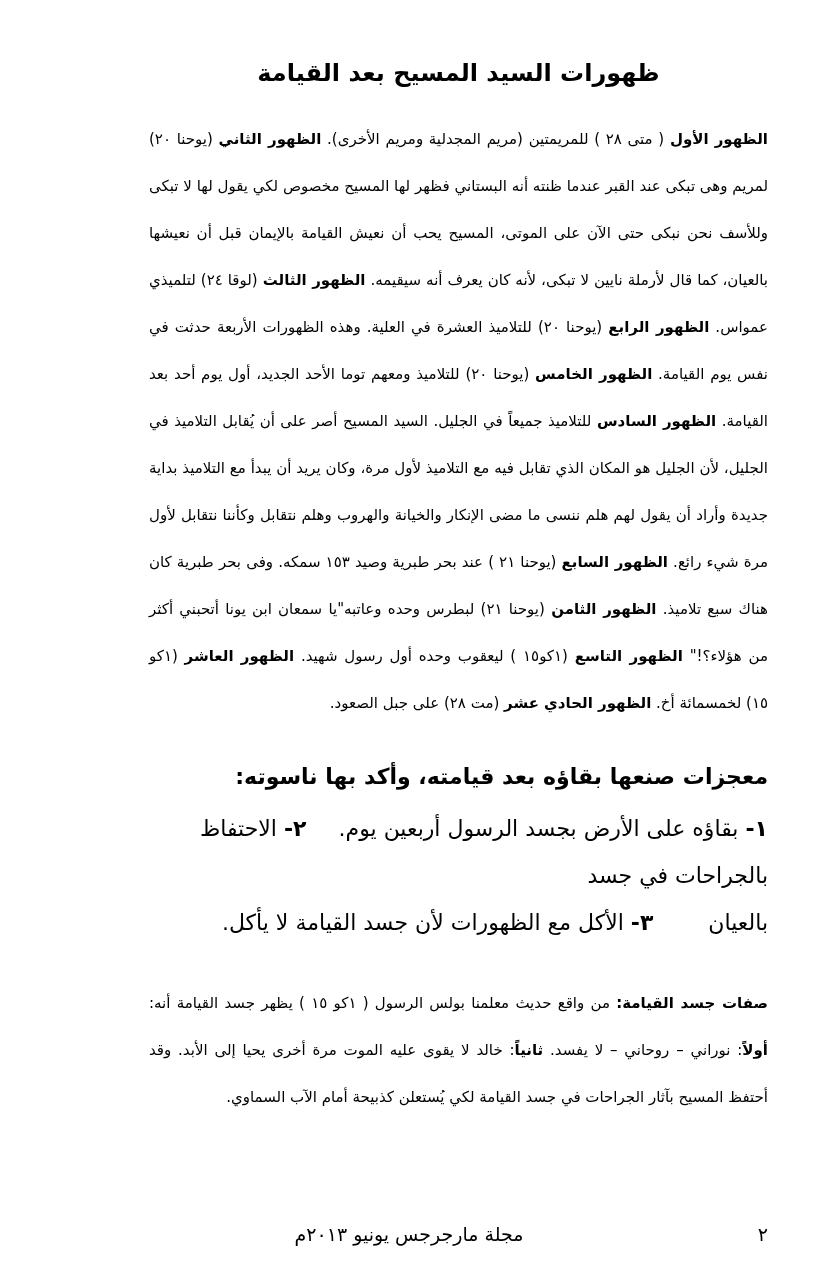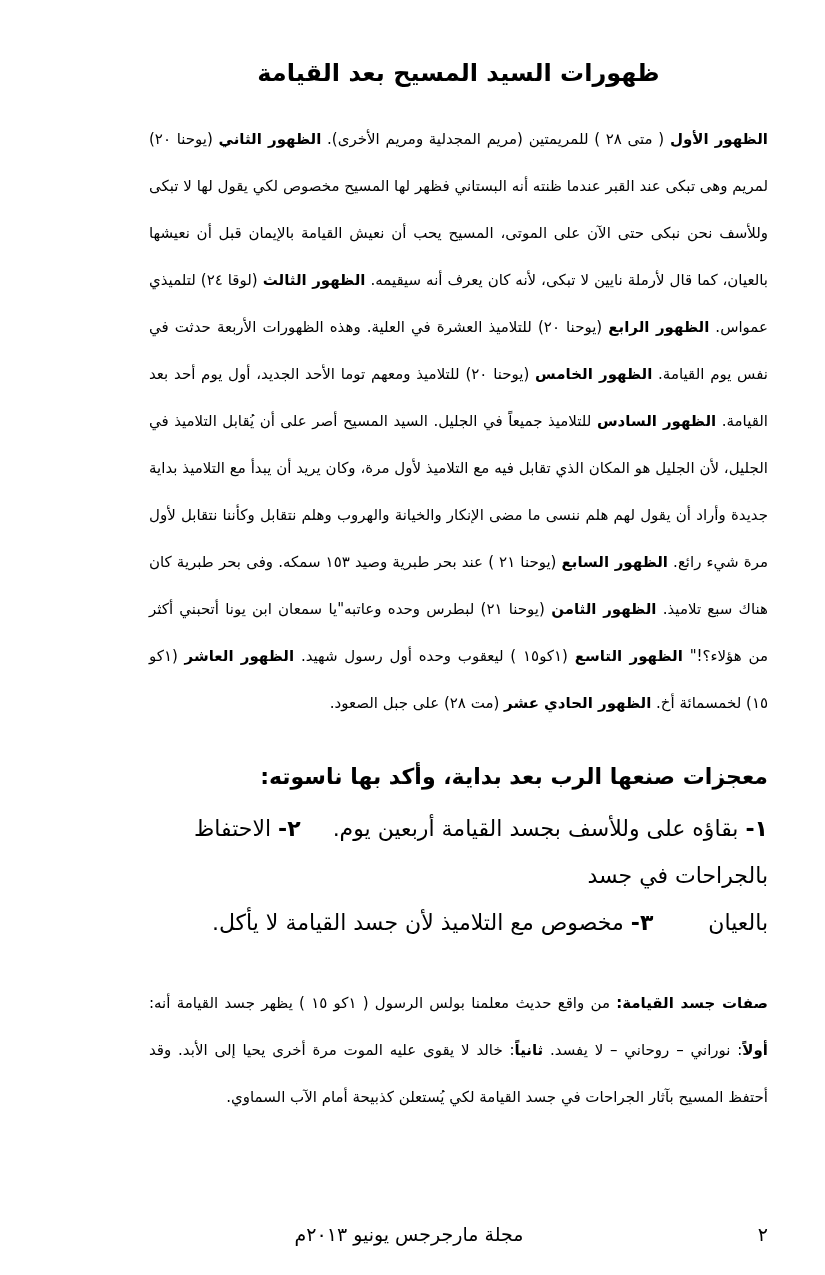--- a/index.html
+++ b/index.html
@@ -80,25 +80,25 @@
 </head>
 <body>
 
 <div class="page">
   <div class="content">
 
     <h1 class="doc-title">ظهورات السيد المسيح بعد القيامة</h1>
 
     <p class="body-par"><span class="b">الظهور الأول</span><span> ( متى ٢٨ ) للمريمتين (مريم المجدلية ومريم الأخرى). </span><span class="b">الظهور الثاني</span><span> (يوحنا ٢٠) لمريم وهى تبكى عند القبر عندما ظنته أنه البستاني فظهر لها المسيح مخصوص لكي يقول لها لا تبكى وللأسف نحن نبكى حتى الآن على الموتى، المسيح يحب أن نعيش القيامة بالإيمان قبل أن نعيشها بالعيان، كما قال لأرملة نايين لا تبكى، لأنه كان يعرف أنه سيقيمه. </span><span class="b">الظهور الثالث</span><span> (لوقا ٢٤) لتلميذي عمواس. </span><span class="b">الظهور الرابع</span><span> (يوحنا ٢٠) للتلاميذ العشرة في العلية. وهذه الظهورات الأربعة حدثت في نفس يوم القيامة. </span><span class="b">الظهور الخامس</span><span> (يوحنا ٢٠) للتلاميذ ومعهم توما الأحد الجديد، أول يوم أحد بعد القيامة. </span><span class="b">الظهور السادس</span><span> للتلاميذ جميعاً في الجليل. السيد المسيح أصر على أن يُقابل التلاميذ في الجليل، لأن الجليل هو المكان الذي تقابل فيه مع التلاميذ لأول مرة، وكان يريد أن يبدأ مع التلاميذ بداية جديدة وأراد أن يقول لهم هلم ننسى ما مضى الإنكار والخيانة والهروب وهلم نتقابل وكأننا نتقابل لأول مرة شيء رائع. </span><span class="b">الظهور السابع</span><span> (يوحنا ٢١ ) عند بحر طبرية وصيد ١٥٣ سمكه. وفى بحر طبرية كان هناك سبع تلاميذ. </span><span class="b">الظهور الثامن</span><span> (يوحنا ٢١) لبطرس وحده وعاتبه"يا سمعان ابن يونا أتحبني أكثر من هؤلاء؟!" </span><span class="b">الظهور التاسع</span><span> (١كو١٥ ) ليعقوب وحده أول رسول شهيد. </span><span class="b">الظهور العاشر</span><span> (١كو ١٥) لخمسمائة أخ. </span><span class="b">الظهور الحادي عشر</span><span> (مت ٢٨) على جبل الصعود.</span></p>
 
-    <h2 class="section-heading">معجزات صنعها الرب بعد بداية، وأكد بها ناسوته:</h2>
+    <h2 class="section-heading">معجزات صنعها بقاؤه بعد قيامته، وأكد بها ناسوته:</h2>
 
     <div class="list-block">
-      <div class="list-line"><span class="b">١-</span><span> بقاؤه على وللأسف بجسد القيامة أربعين يوم.</span><span class="gap" style="width: 32px;"></span><span class="b">٢-</span><span> الاحتفاظ بالجراحات في جسد</span></div>
-      <div class="list-line"><span>بالعيان</span><span class="gap" style="width: 55px;"></span><span class="b">٣-</span><span> مخصوص مع التلاميذ لأن جسد القيامة لا يأكل.</span></div>
+      <div class="list-line"><span class="b">١-</span><span> بقاؤه على الأرض بجسد الرسول أربعين يوم.</span><span class="gap" style="width: 32px;"></span><span class="b">٢-</span><span> الاحتفاظ بالجراحات في جسد</span></div>
+      <div class="list-line"><span>بالعيان</span><span class="gap" style="width: 55px;"></span><span class="b">٣-</span><span> الأكل مع الظهورات لأن جسد القيامة لا يأكل.</span></div>
     </div>
 
     <p class="body-par attributes-par"><span class="b">صفات جسد القيامة:</span><span> من واقع حديث معلمنا بولس الرسول ( ١كو ١٥ ) يظهر جسد القيامة أنه:  </span><span class="b">أولاً</span><span>: نوراني – روحاني – لا يفسد.   </span><span class="b">ثانياً</span><span>: خالد لا يقوى عليه الموت مرة أخرى يحيا إلى الأبد. وقد أحتفظ المسيح بآثار الجراحات في جسد القيامة لكي يُستعلن كذبيحة أمام الآب السماوي.</span></p>
 
   </div>
 
   <div class="footer">
     <span class="footer-journal">مجلة مارجرجس يونيو ٢٠١٣م</span>
     <span class="footer-pagenum">٢</span>
   </div>

